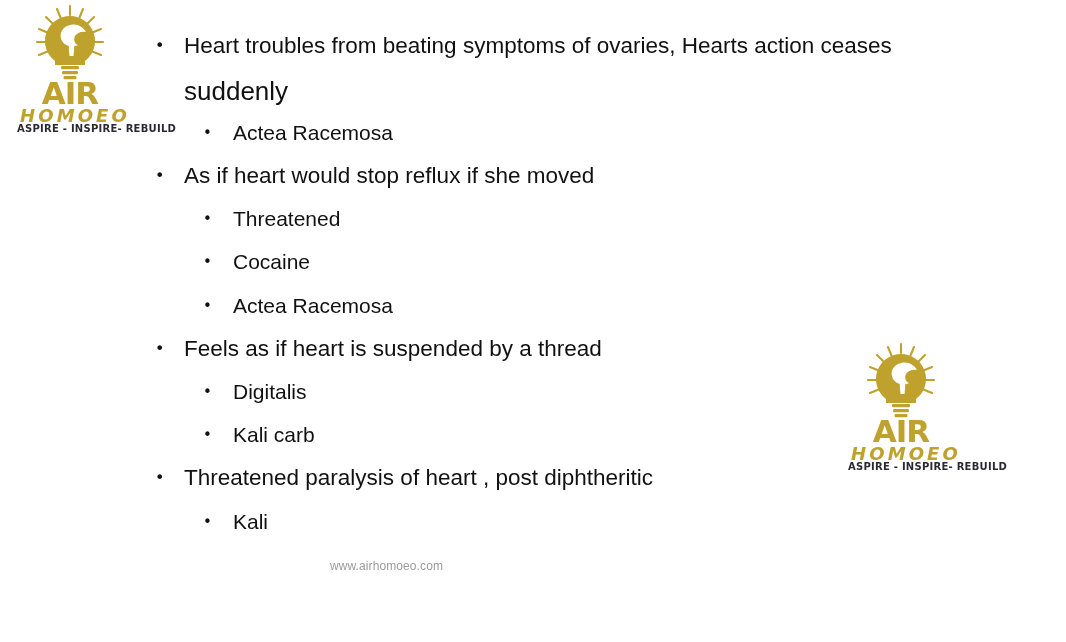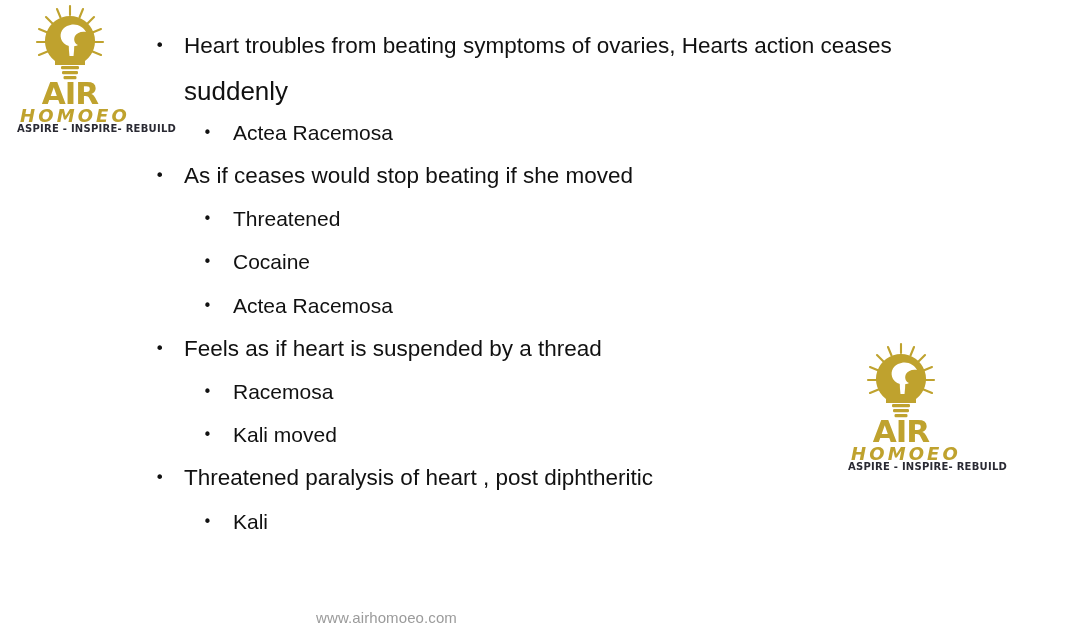--- a/index.html
+++ b/index.html
@@ -124,24 +124,24 @@
     width: 30px;
     font-size: 15px;
     line-height: 28px;
   }
   .lvl2 .btext { line-height: 28px; }
 
   
   .footer {
     position: absolute;
     left: 0;
-    top: 609px;
+    top: 559px;
     width: 925px;
     text-align: center;
-    font-size: 15px;
+    font-size: 12px;
     color: #9b9b9b;
     letter-spacing: 0.1px;
   }
   .footer span { margin-left: -152px; }
 </style>
 </head>
 <body>
 
 <div class="slide">
 
@@ -235,21 +235,21 @@
     </div>
     <div class="cont" style="top:76px;">suddenly</div>
 
     <div class="bullet-row lvl2" style="top:119px;">
       <span class="marker">•</span>
       <span class="btext">Actea Racemosa</span>
     </div>
 
     <div class="bullet-row lvl1" style="top:161px;">
       <span class="marker">•</span>
-      <span class="btext">As if ceases would stop beating if she moved</span>
+      <span class="btext">As if heart would stop reflux if she moved</span>
     </div>
 
     <div class="bullet-row lvl2" style="top:205px;">
       <span class="marker">•</span>
       <span class="btext">Threatened</span>
     </div>
 
     <div class="bullet-row lvl2" style="top:248px;">
       <span class="marker">•</span>
       <span class="btext">Cocaine</span>
@@ -260,26 +260,26 @@
       <span class="btext">Actea Racemosa</span>
     </div>
 
     <div class="bullet-row lvl1" style="top:334px;">
       <span class="marker">•</span>
       <span class="btext">Feels as if heart is suspended by a thread</span>
     </div>
 
     <div class="bullet-row lvl2" style="top:378px;">
       <span class="marker">•</span>
-      <span class="btext">Racemosa</span>
+      <span class="btext">Digitalis</span>
     </div>
 
     <div class="bullet-row lvl2" style="top:421px;">
       <span class="marker">•</span>
-      <span class="btext">Kali moved</span>
+      <span class="btext">Kali carb</span>
     </div>
 
     <div class="bullet-row lvl1" style="top:463px;">
       <span class="marker">•</span>
       <span class="btext">Threatened paralysis of heart , post diphtheritic</span>
     </div>
 
     <div class="bullet-row lvl2" style="top:508px;">
       <span class="marker">•</span>
       <span class="btext">Kali</span>

